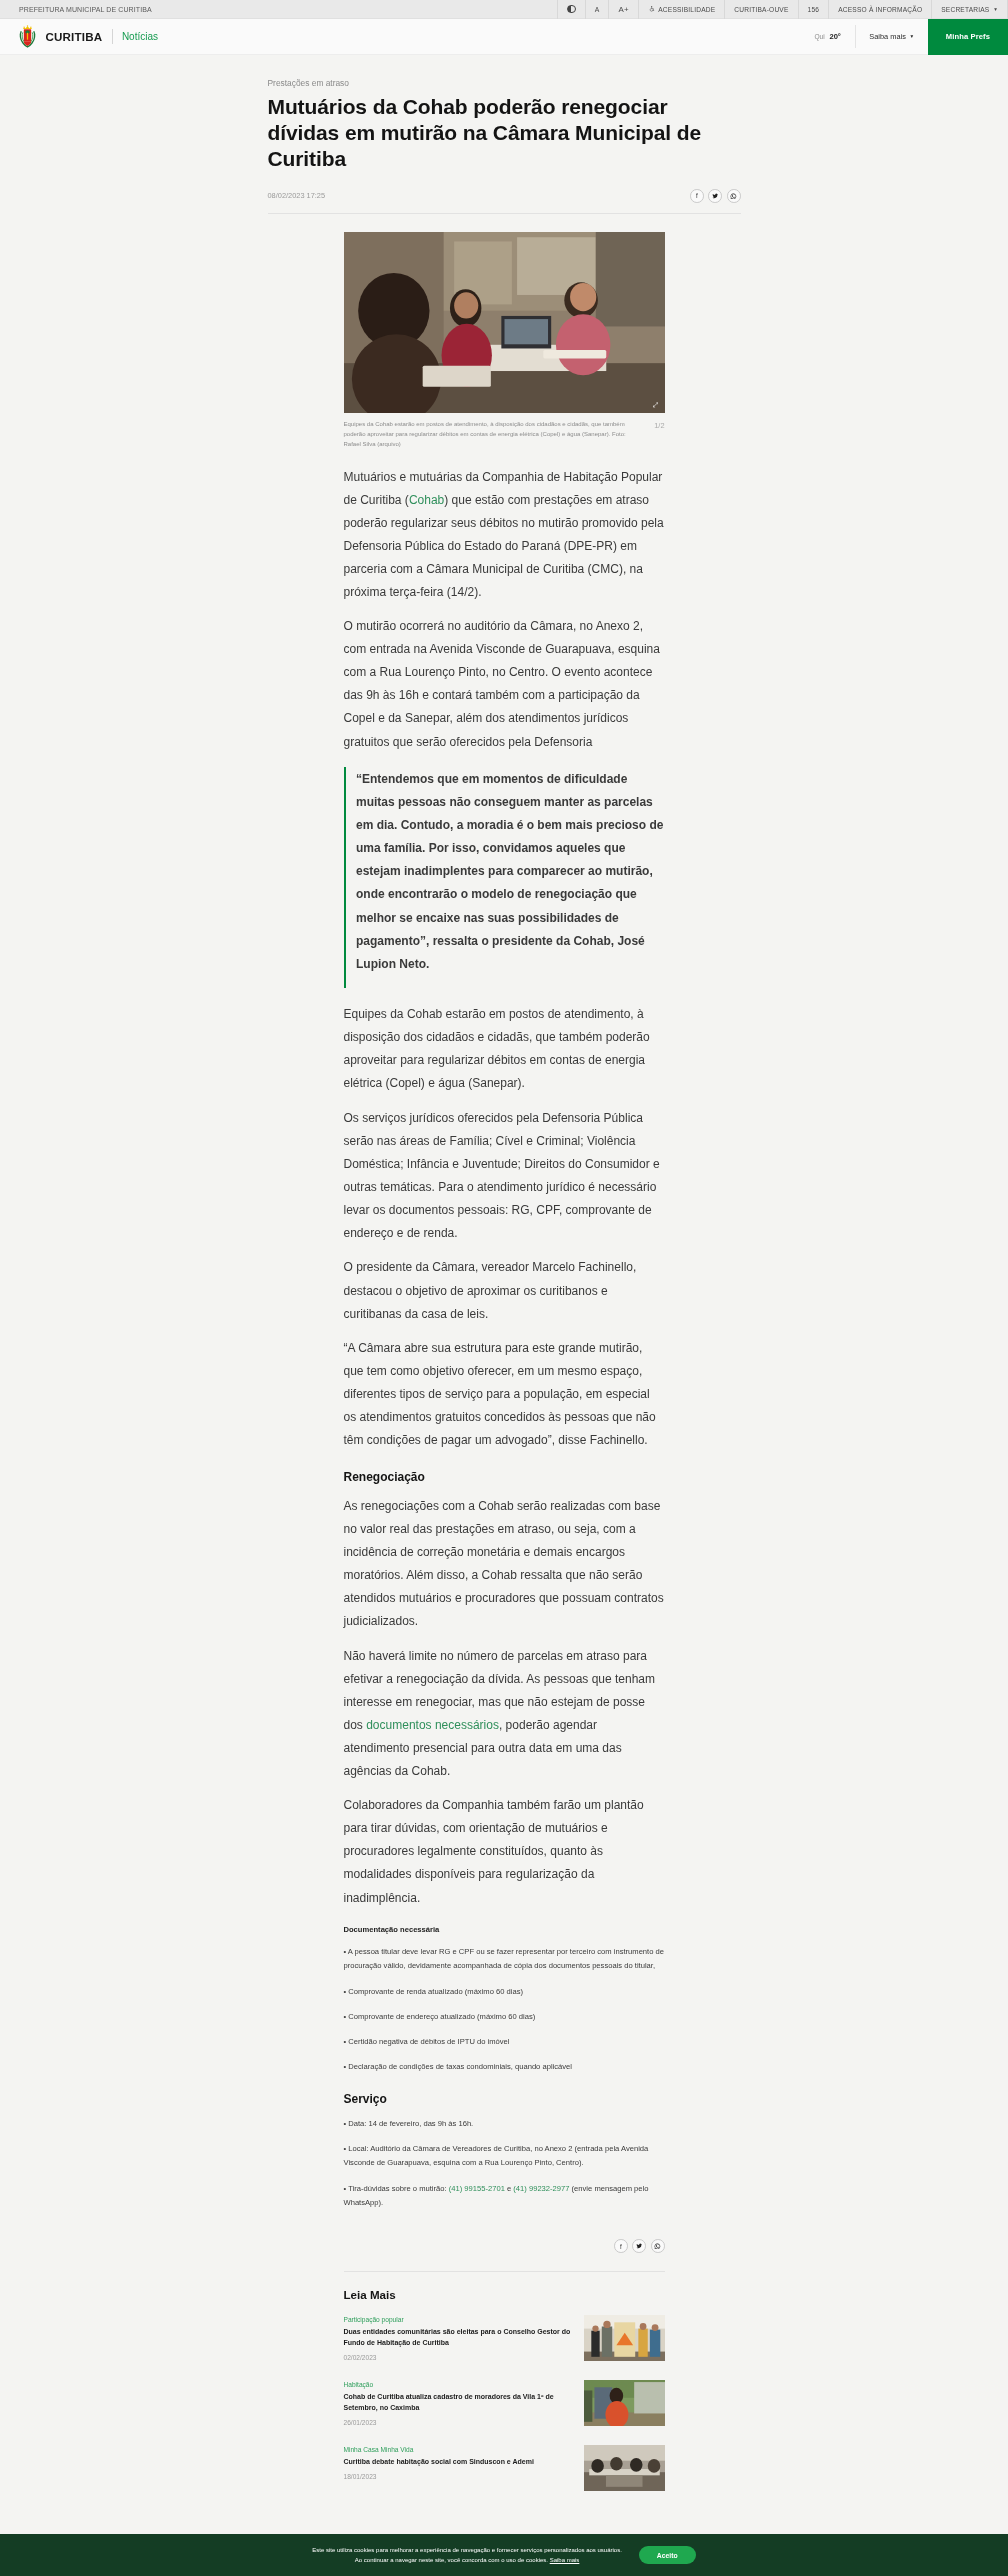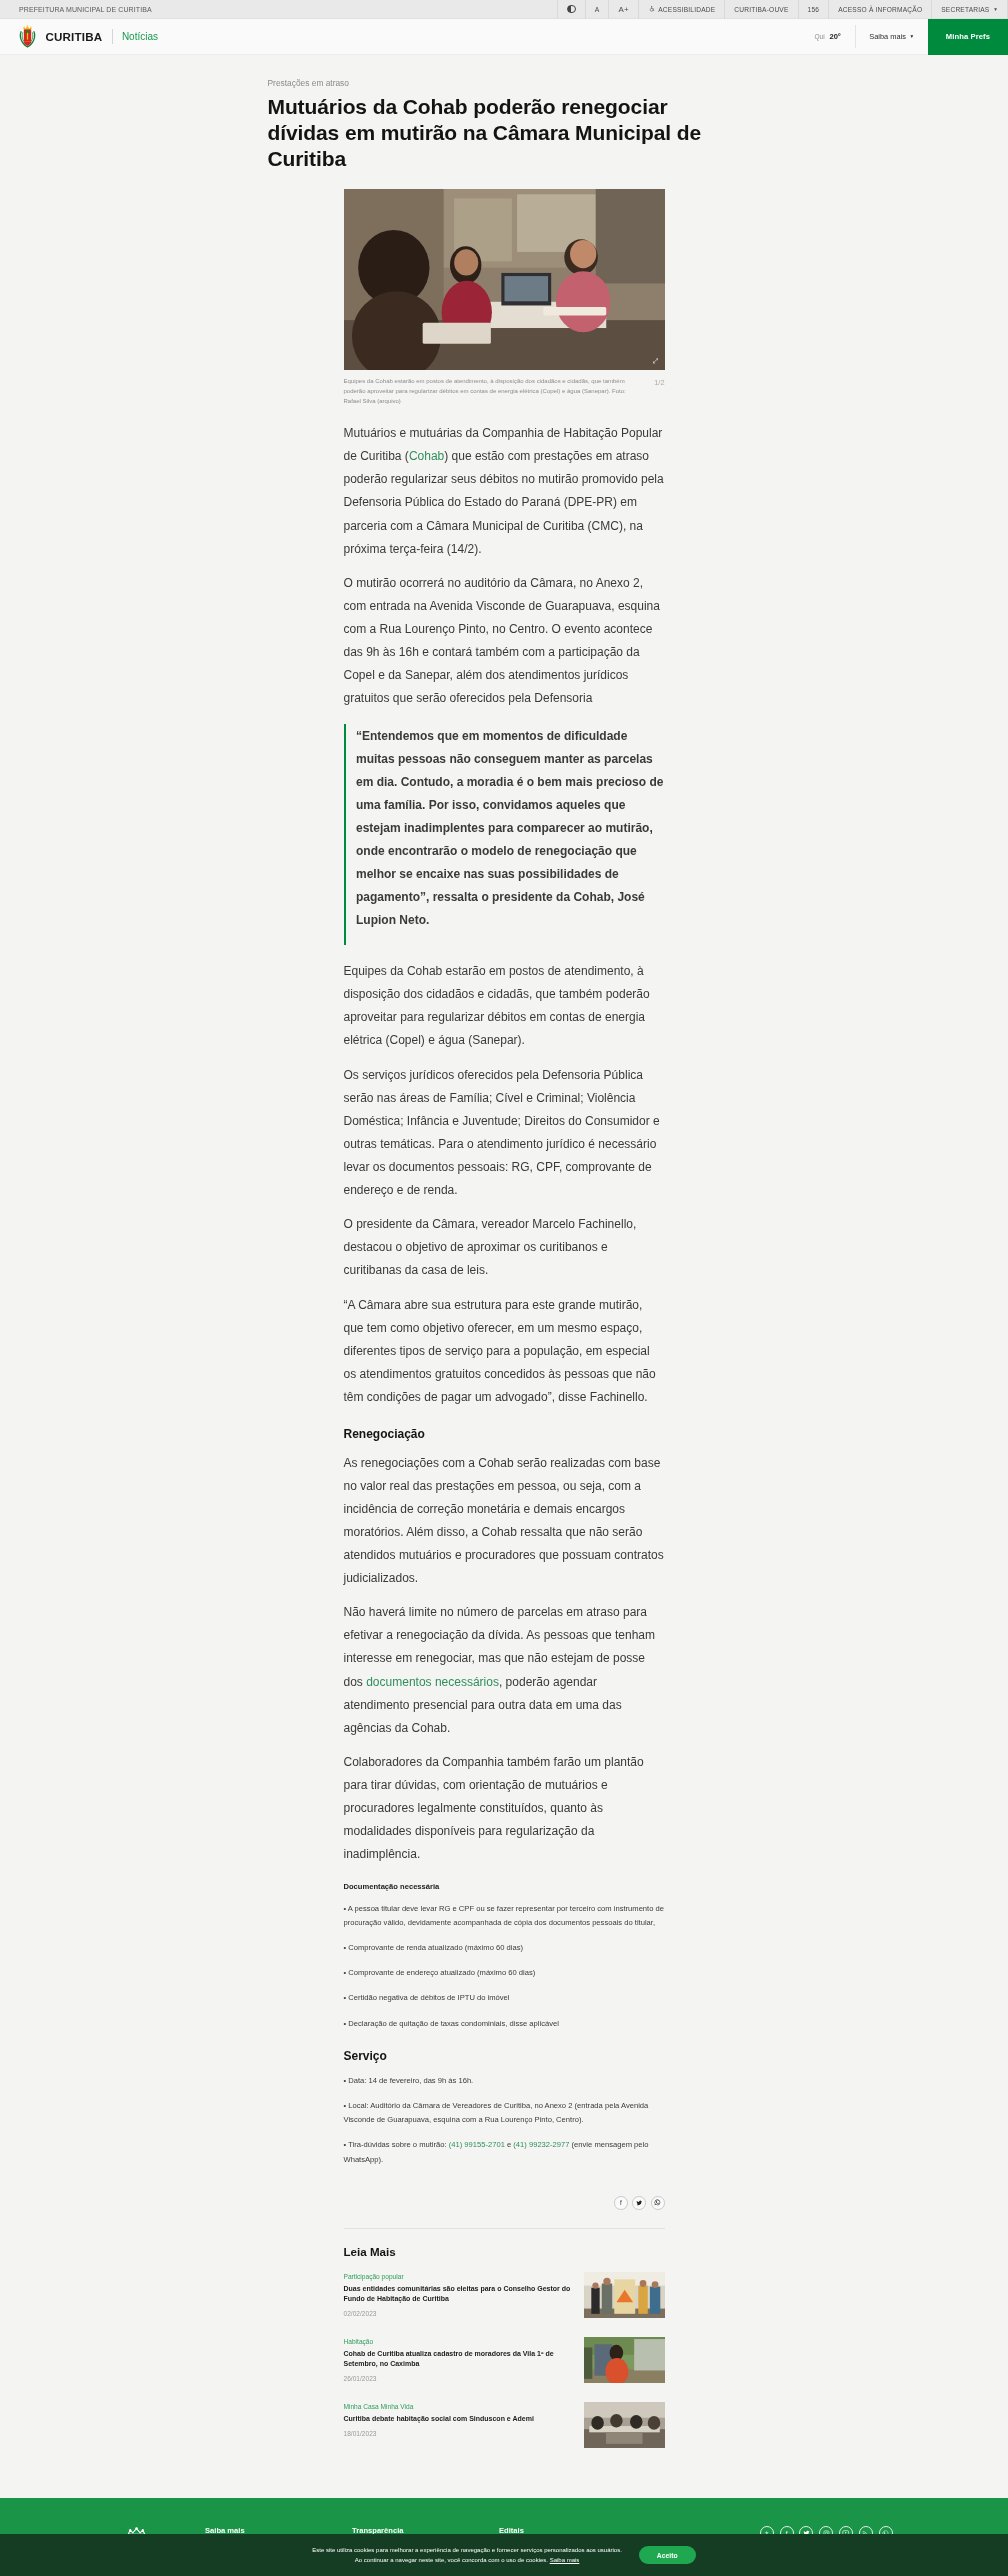--- a/index.html
+++ b/index.html
@@ -310,20 +310,37 @@
     <a class="btn-prefs">Minha Prefs</a>
   </div>
 </div>
 
 <div class="wrap">
   <div class="article">
 
     <div class="kicker">Prestações em atraso</div>
     <h1 class="headline">Mutuários da Cohab poderão renegociar dívidas em mutirão na Câmara Municipal de Curitiba</h1>
 
+    <div class="meta-row">
+      <div class="timestamp">08/02/2023 17:25</div>
+      <div class="share">
+        <a class="share-btn">f</a>
+        <a class="share-btn">
+          <svg width="6.3" height="6.3" viewBox="0 0 24 24">
+            <path d="M23 4.9a8.6 8.6 0 0 1-2.5.7 4.3 4.3 0 0 0 1.9-2.4 8.6 8.6 0 0 1-2.7 1A4.3 4.3 0 0 0 12.1 8a12.2 12.2 0 0 1-8.8-4.5 4.3 4.3 0 0 0 1.3 5.7A4.2 4.2 0 0 1 2.7 8.7v.1a4.3 4.3 0 0 0 3.4 4.2 4.3 4.3 0 0 1-1.9.1 4.3 4.3 0 0 0 4 3 8.6 8.6 0 0 1-6.3 1.8 12.2 12.2 0 0 0 18.8-10.3v-.6A8.7 8.7 0 0 0 23 4.9z" fill="#222"></path>
+          </svg>
+        </a>
+        <a class="share-btn">
+          <svg width="6.8" height="6.8" viewBox="0 0 24 24">
+            <path d="M12 2a10 10 0 0 0-8.6 15L2 22l5.2-1.3A10 10 0 1 0 12 2zm0 2a8 8 0 1 1-4.2 14.8l-.4-.2-2.6.7.7-2.5-.3-.4A8 8 0 0 1 12 4z" fill="#222"></path>
+            <path d="M9.2 7.6c-.2-.4-.4-.4-.6-.4h-.5c-.2 0-.5.1-.7.4-.3.3-.9.9-.9 2.1s.9 2.4 1 2.6c.1.2 1.7 2.8 4.3 3.8 2.1.8 2.6.7 3 .6.5 0 1.4-.6 1.6-1.2.2-.6.2-1 .1-1.2l-.6-.3-1.5-.7c-.2-.1-.4-.1-.5.1l-.7.9c-.1.2-.3.2-.5.1-.2-.1-1-.4-1.9-1.2-.7-.6-1.2-1.4-1.3-1.6-.1-.2 0-.4.1-.5l.4-.4.2-.4v-.4l-.7-1.6z" fill="#222"></path>
+          </svg>
+        </a>
+      </div>
+    </div>
 
     <figure class="figure">
       <div class="photo">
         <svg class="scene" width="321" height="181" viewBox="0 0 612 345" preserveAspectRatio="none">
           <rect width="612" height="345" fill="#8e7f6c"></rect>
           <rect x="0" y="0" width="612" height="150" fill="#9c8e78"></rect>
           <rect x="0" y="0" width="190" height="345" fill="#7e6f5d"></rect>
           <rect x="210" y="18" width="110" height="120" fill="#b9ac93" opacity=".6"></rect>
           <rect x="330" y="10" width="150" height="110" fill="#cfc6b0" opacity=".55"></rect>
           <rect x="480" y="0" width="132" height="180" fill="#6f6455"></rect>
@@ -360,33 +377,33 @@
         <p>“Entendemos que em momentos de dificuldade muitas pessoas não conseguem manter as parcelas em dia. Contudo, a moradia é o bem mais precioso de uma família. Por isso, convidamos aqueles que estejam inadimplentes para comparecer ao mutirão, onde encontrarão o modelo de renegociação que melhor se encaixe nas suas possibilidades de pagamento”, ressalta o presidente da Cohab, José Lupion Neto.</p>
       </blockquote>
 
       <p>Equipes da Cohab estarão em postos de atendimento, à disposição dos cidadãos e cidadãs, que também poderão aproveitar para regularizar débitos em contas de energia elétrica (Copel) e água (Sanepar).</p>
       <p>Os serviços jurídicos oferecidos pela Defensoria Pública serão nas áreas de Família; Cível e Criminal; Violência Doméstica; Infância e Juventude; Direitos do Consumidor e outras temáticas. Para o atendimento jurídico é necessário levar os documentos pessoais: RG, CPF, comprovante de endereço e de renda.</p>
       <p>O presidente da Câmara, vereador Marcelo Fachinello, destacou o objetivo de aproximar os curitibanos e curitibanas da casa de leis.</p>
       <p>“A Câmara abre sua estrutura para este grande mutirão, que tem como objetivo oferecer, em um mesmo espaço, diferentes tipos de serviço para a população, em especial os atendimentos gratuitos concedidos às pessoas que não têm condições de pagar um advogado”, disse Fachinello.</p>
 
       <h2 class="sub">Renegociação</h2>
 
-      <p>As renegociações com a Cohab serão realizadas com base no valor real das prestações em pessoa, ou seja, com a incidência de correção monetária e demais encargos moratórios. Além disso, a Cohab ressalta que não serão atendidos mutuários e procuradores que possuam contratos judicializados.</p>
+      <p>As renegociações com a Cohab serão realizadas com base no valor real das prestações em atraso, ou seja, com a incidência de correção monetária e demais encargos moratórios. Além disso, a Cohab ressalta que não serão atendidos mutuários e procuradores que possuam contratos judicializados.</p>
 
       <p><span>Não haverá limite no número de parcelas em atraso para efetivar a renegociação da dívida. As pessoas que tenham interesse em renegociar, mas que não estejam de posse dos </span><a class="inline">documentos necessários</a><span>, poderão agendar atendimento presencial para outra data em uma das agências da Cohab.</span></p>
 
       <p>Colaboradores da Companhia também farão um plantão para tirar dúvidas, com orientação de mutuários e procuradores legalmente constituídos, quanto às modalidades disponíveis para regularização da inadimplência.</p>
 
       <h3 class="subsub">Documentação necessária</h3>
 
       <div class="bullet">• A pessoa titular deve levar RG e CPF ou se fazer representar por terceiro com instrumento de procuração válido, devidamente acompanhada de cópia dos documentos pessoais do titular,</div>
       <div class="bullet">• Comprovante de renda atualizado (máximo 60 dias)</div>
       <div class="bullet">• Comprovante de endereço atualizado (máximo 60 dias)</div>
       <div class="bullet">• Certidão negativa de débitos de IPTU do imóvel</div>
-      <div class="bullet">• Declaração de quitação de taxas condominiais, disse aplicável</div>
+      <div class="bullet">• Declaração de condições de taxas condominiais, quando aplicável</div>
 
       <h2 class="sub">Serviço</h2>
 
       <div class="bullet">• Data: 14 de fevereiro, das 9h às 16h.</div>
       <div class="bullet">• Local: Auditório da Câmara de Vereadores de Curitiba, no Anexo 2 (entrada pela Avenida Visconde de Guarapuava, esquina com a Rua Lourenço Pinto, Centro).</div>
       <div class="bullet"><span>• Tira-dúvidas sobre o mutirão: </span><a class="phone">(41) 99155-2701</a><span> e </span><a class="phone">(41) 99232-2977</a><span> (envie mensagem pelo WhatsApp).</span></div>
 
       <div class="share-row-bottom">
         <a class="share-btn">f</a>
         <a class="share-btn">

